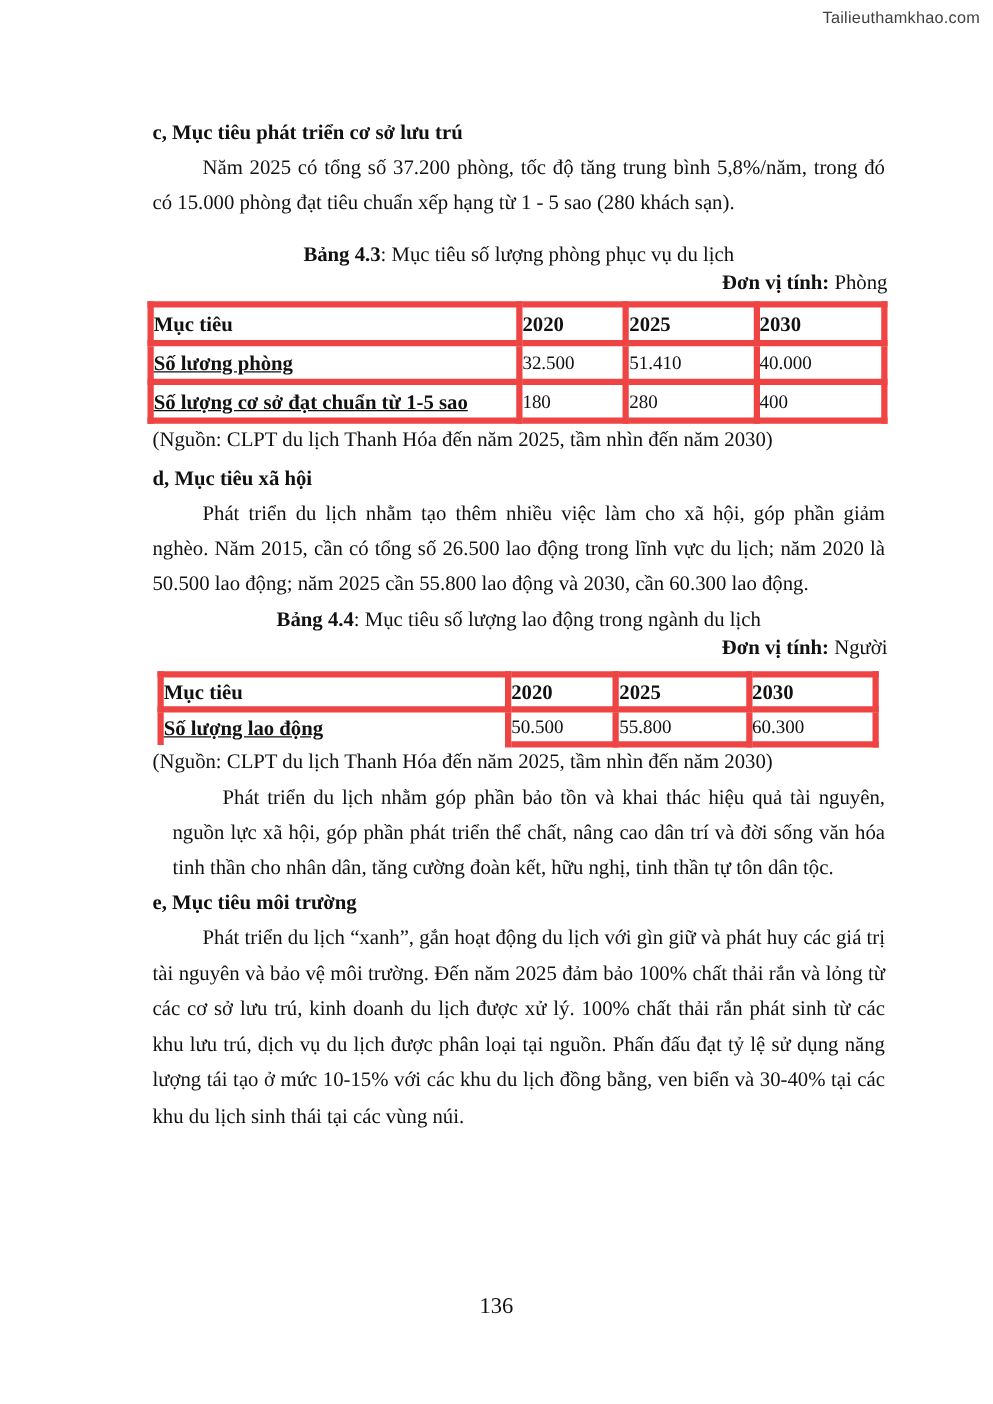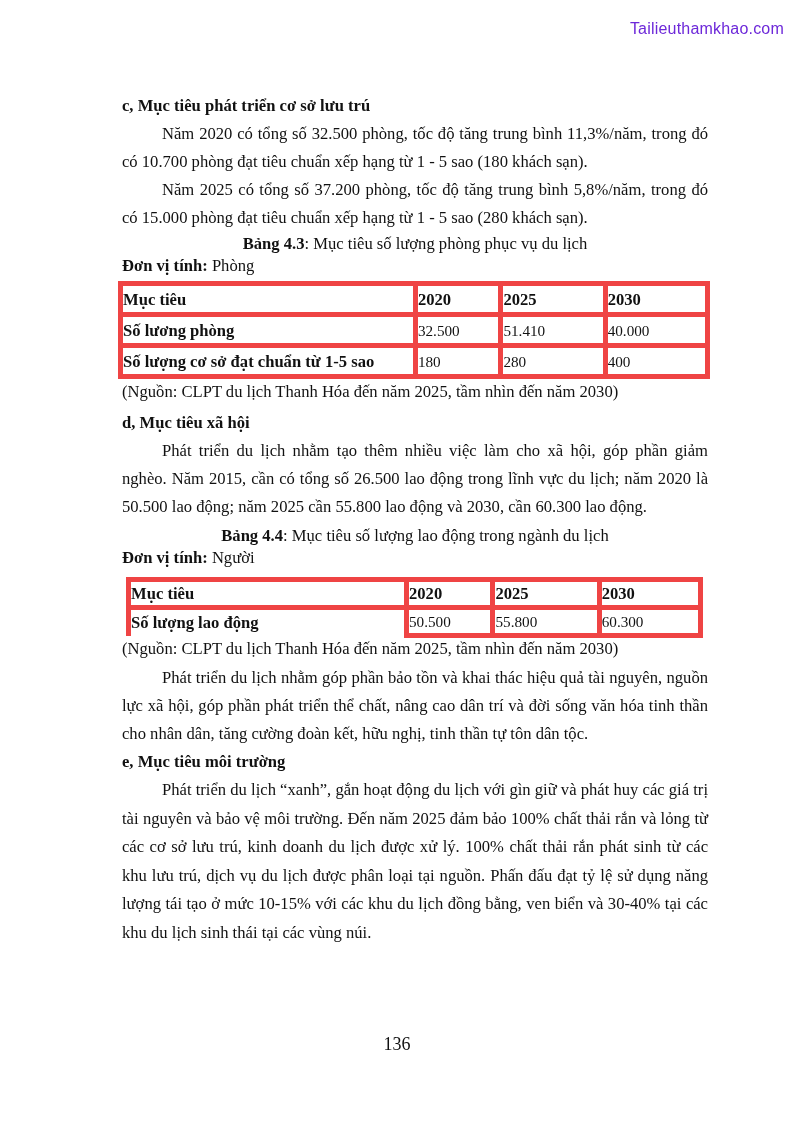--- a/index.html
+++ b/index.html
@@ -2,62 +2,61 @@
 <html><head>
 <meta charset="utf-8">
 <style>
   html, body { margin: 0; padding: 0; background: #ffffff; }
   body {
     width: 794px; height: 1123px; position: relative; overflow: hidden;
     font-family: "Liberation Serif", "DejaVu Serif", serif;
     color: #111111;
   }
   .watermark {
-    position: absolute; top: 20px; right: 10px;
+    position: absolute; top: 6px; right: 10px;
     font-family: "Liberation Sans", "DejaVu Sans", sans-serif;
-    font-size: 16px; color: #6d28d9; letter-spacing: 0.2px;
+    font-size: 13px; color: #404040; letter-spacing: 0.2px;
   }
   .page {
     position: absolute; left: 122px; top: 92px; width: 586px;
     font-size: 16.6px; line-height: 28px;
   }
   .heading { font-weight: bold; margin: 0; }
   .para { margin: 0; text-align: justify; text-indent: 40px; }
   .caption { margin: 0; text-align: center; line-height: 22px; }
   .caption b { font-weight: bold; }
-  .unit { margin: 0; text-align: left; line-height: 22px; margin-right: -2px; }
+  .unit { margin: 0; text-align: right; line-height: 22px; margin-right: -2px; }
   .unit b { font-weight: bold; }
   .source { margin: 0; text-align: left; line-height: 26px; margin-right: -2px; }
   table { border-collapse: collapse; font-size: 16.6px; }
   td, th { border: 5px solid #ef4444; text-align: left; padding: 0; line-height: 25px; }
   th { font-weight: bold; }
-  td.label { font-weight: bold; }
+  td.label { font-weight: bold; text-decoration: underline; }
   td.num { font-size: 15.2px; }
   #t1 { margin-left: -4px; width: 592px; margin-top: 4px; }
   #t1 td, #t1 th { height: 26px; }
   #t2 { margin-left: 4px; width: 577px; margin-top: 8px; }
   #t2 td, #t2 th { height: 23px; line-height: 23px; }
   #t2 tr:last-child td:first-child { border-bottom: none; }
   .pagenum {
     position: absolute; top: 1034px; left: 0; width: 794px; text-align: center;
     font-size: 18px;
   }
 </style>
 </head>
 <body>
 
 <div class="watermark">Tailieuthamkhao.com</div>
 
 <div class="page">
 
   <p class="heading">c, Mục tiêu phát triển cơ sở lưu trú</p>
-  <p class="para">Năm 2020 có tổng số 32.500 phòng, tốc độ tăng trung bình 11,3%/năm, trong đó có 10.700 phòng đạt tiêu chuẩn xếp hạng từ 1 - 5 sao (180 khách sạn).</p>
   <p class="para">Năm 2025 có tổng số 37.200 phòng, tốc độ tăng trung bình 5,8%/năm, trong đó có 15.000 phòng đạt tiêu chuẩn xếp hạng từ 1 - 5 sao (280 khách sạn).</p>
 
-  <p class="caption" style="margin-top:1px;">
+  <p class="caption" style="margin-top:17px;">
     <b>Bảng 4.3</b><span>: Mục tiêu số lượng phòng phục vụ du lịch</span>
   </p>
   <p class="unit">
     <b>Đơn vị tính:</b><span> Phòng</span>
   </p>
 
   <table id="t1">
     <colgroup>
       <col style="width:298px">
         <col style="width:86px">
@@ -114,19 +113,19 @@
     <tr>
       <td class="label">Số lượng lao động</td>
       <td class="num">50.500</td>
       <td class="num">55.800</td>
       <td class="num">60.300</td>
     </tr>
   </tbody>
     </table>
   <p class="source" style="line-height:22px;">(Nguồn: CLPT du lịch Thanh Hóa đến năm 2025, tầm nhìn đến năm 2030)</p>
 
-  <p class="para" style="margin-top:4px;">Phát triển du lịch nhằm góp phần bảo tồn và khai thác hiệu quả tài nguyên, nguồn lực xã hội, góp phần phát triển thể chất, nâng cao dân trí và đời sống văn hóa tinh thần cho nhân dân, tăng cường đoàn kết, hữu nghị, tinh thần tự tôn dân tộc.</p>
+  <p class="para" style="margin-top:4px;margin-left:16px;">Phát triển du lịch nhằm góp phần bảo tồn và khai thác hiệu quả tài nguyên, nguồn lực xã hội, góp phần phát triển thể chất, nâng cao dân trí và đời sống văn hóa tinh thần cho nhân dân, tăng cường đoàn kết, hữu nghị, tinh thần tự tôn dân tộc.</p>
 
   <p class="heading">e, Mục tiêu môi trường</p>
   <p class="para" style="line-height:28.5px;">Phát triển du lịch “xanh”, gắn hoạt động du lịch với gìn giữ và phát huy các giá trị tài nguyên và bảo vệ môi trường. Đến năm 2025 đảm bảo 100% chất thải rắn và lỏng từ các cơ sở lưu trú, kinh doanh du lịch được xử lý. 100% chất thải rắn phát sinh từ các khu lưu trú, dịch vụ du lịch được phân loại tại nguồn. Phấn đấu đạt tỷ lệ sử dụng năng lượng tái tạo ở mức 10-15% với các khu du lịch đồng bằng, ven biển và 30-40% tại các khu du lịch sinh thái tại các vùng núi.</p>
 </div>
 
 <div class="pagenum">136</div>
 
 </body></html>

